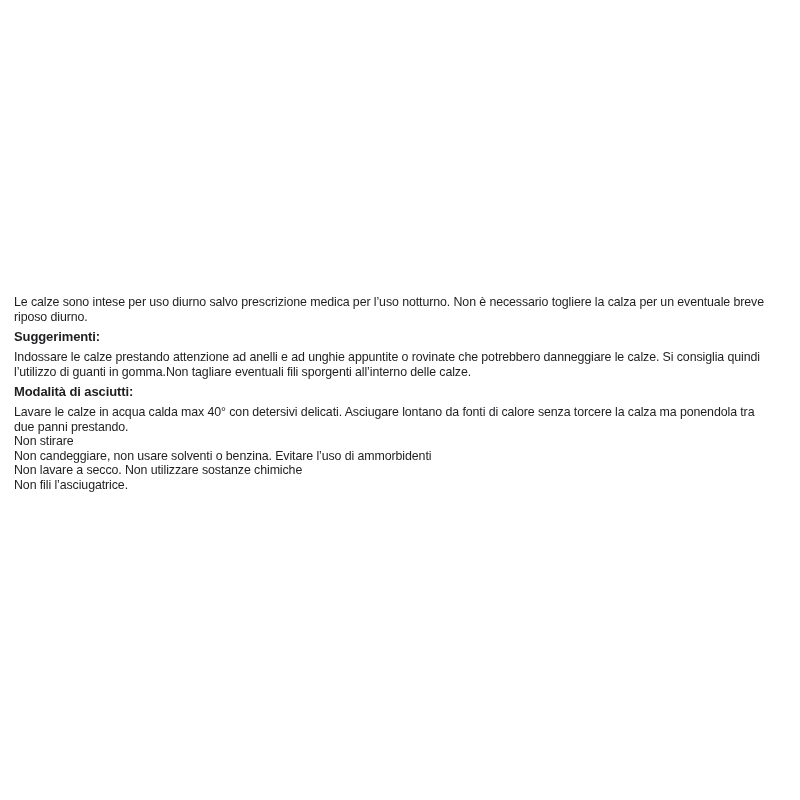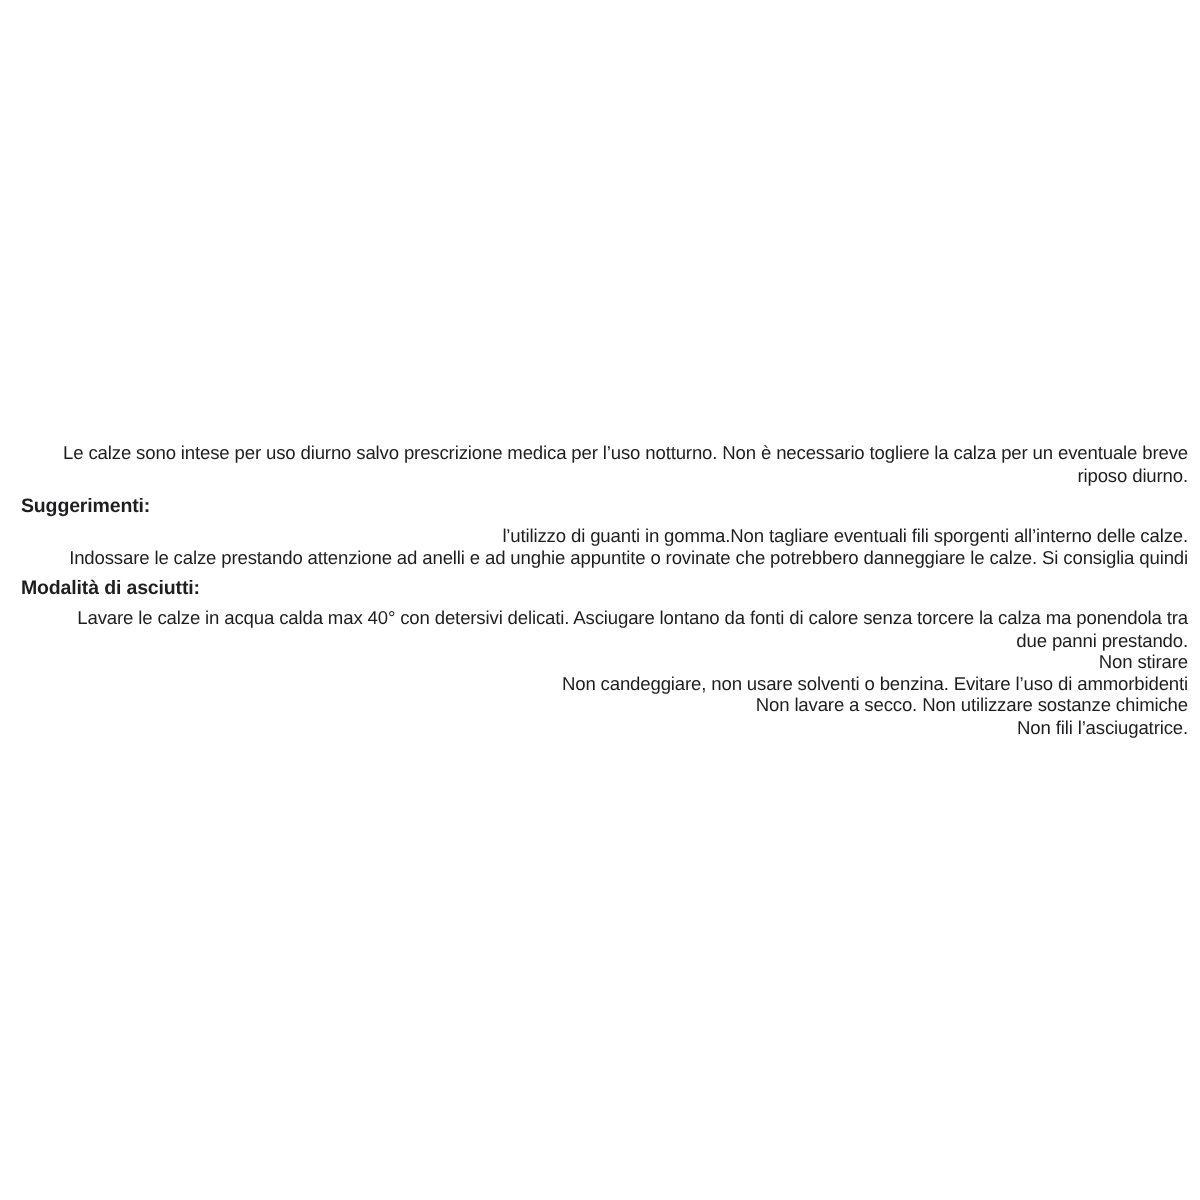--- a/index.html
+++ b/index.html
@@ -28,21 +28,20 @@
   .section-heading {
     font-size: 13px;
     font-weight: 700;
     line-height: 15px;
     letter-spacing: -0.1px;
     margin: 0 0 6px 0;
     white-space: nowrap;
   }
   .section-body {
     margin: 0 0 5px 0;
-    text-align: right;
   }
   .text-line {
     font-size: 12.4px;
     font-weight: 400;
     line-height: 14.5px;
     letter-spacing: -0.1px;
     white-space: nowrap;
   }
 </style>
 </head>
@@ -53,22 +52,22 @@
   <div class="section">
     <div class="section-body">
       <div class="text-line">Le calze sono intese per uso diurno salvo prescrizione medica per l’uso notturno. Non è necessario togliere la calza per un eventuale breve</div>
       <div class="text-line">riposo diurno.</div>
     </div>
   </div>
 
   <div class="section">
     <h3 class="section-heading">Suggerimenti:</h3>
     <div class="section-body">
+      <div class="text-line">Indossare le calze prestando attenzione ad anelli e ad unghie appuntite o rovinate che potrebbero danneggiare le calze. Si consiglia quindi</div>
       <div class="text-line">l’utilizzo di guanti in gomma.Non tagliare eventuali fili sporgenti all’interno delle calze.</div>
-      <div class="text-line">Indossare le calze prestando attenzione ad anelli e ad unghie appuntite o rovinate che potrebbero danneggiare le calze. Si consiglia quindi</div>
     </div>
   </div>
 
   <div class="section">
     <h3 class="section-heading">Modalità di asciutti:</h3>
     <div class="section-body">
       <div class="text-line">Lavare le calze in acqua calda max 40° con detersivi delicati. Asciugare lontano da fonti di calore senza torcere la calza ma ponendola tra</div>
       <div class="text-line">due panni prestando.</div>
       <div class="text-line">Non stirare</div>
       <div class="text-line">Non candeggiare, non usare solventi o benzina. Evitare l’uso di ammorbidenti</div>

